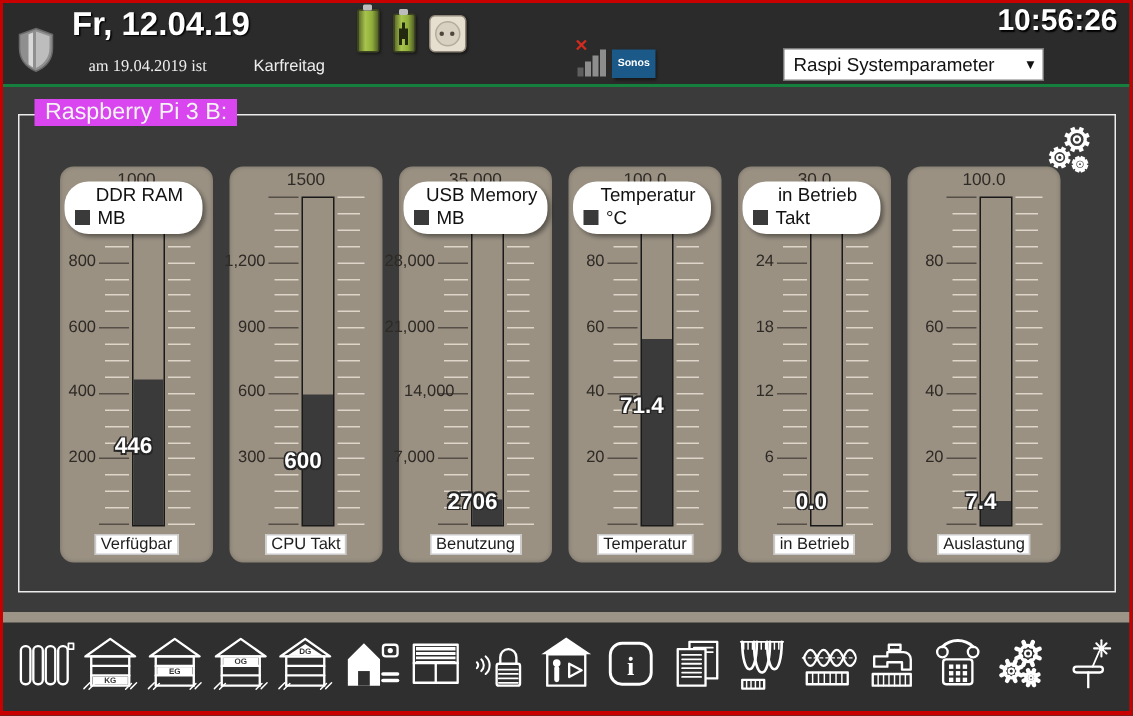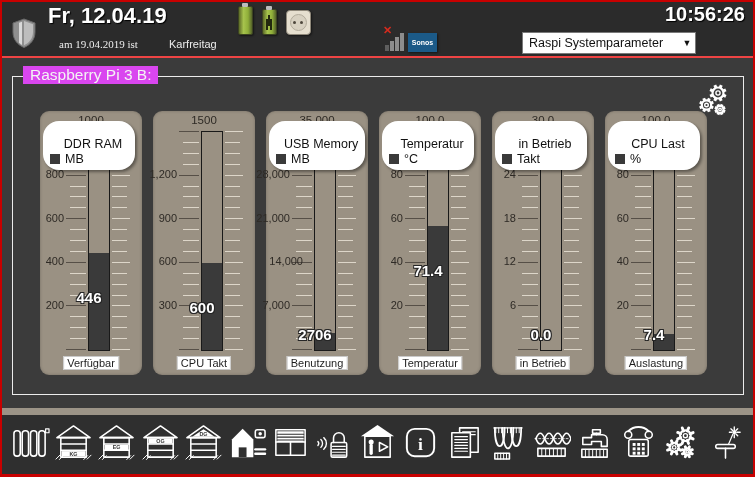--- a/index.html
+++ b/index.html
@@ -4,21 +4,21 @@
 <style>
   html,body{margin:0;padding:0;}
   body{
     width:755px;height:477px;position:relative;overflow:hidden;
     background:#3b3b3b;font-family:"Liberation Sans",sans-serif;
     -webkit-font-smoothing:antialiased;
   }
   .frame{position:absolute;inset:0;border:2px solid #c80000;border-bottom-width:3px;pointer-events:none;z-index:99;}
 
   
-  .topbar{position:absolute;left:2px;top:2px;right:2px;height:54px;background:#2b2b2b;border-bottom:2px solid #ef4444;z-index:5;}
+  .topbar{position:absolute;left:2px;top:2px;right:2px;height:54px;background:#2b2b2b;border-bottom:2px solid #15803d;z-index:5;}
   .shield{position:absolute;left:9px;top:16px;}
   .date-big{position:absolute;left:46px;top:1px;font-size:22px;font-weight:bold;color:#fff;text-shadow:1px 1px 1px #000;}
   .subline{position:absolute;top:36px;font-size:11px;color:#ededed;}
   .sub-prefix{left:57px;font-family:Liberation Serif, serif;}
   .sub-holiday{left:167px;}
   .batt-wrap{position:absolute;left:236px;top:4px;display:flex;align-items:flex-start;gap:9px;}
   .battery{width:13px;height:27px;border-radius:2px;background:linear-gradient(90deg,#5d6b28,#a7c44d 35%,#8fae39 70%,#55622a);border:1px solid #3c4420;position:relative;box-shadow:1px 1px 2px rgba(0,0,0,.5);}
   .battery:before{content:"";position:absolute;top:-4px;left:3px;width:6px;height:4px;background:#bdbdbd;border-radius:1px;}
   .battery.b2{height:24px;margin-top:3px;}
   .battery.b2:after{content:"";position:absolute;left:5px;top:5px;width:2px;height:11px;background:#23290f;box-shadow:-2px 4px 0 #23290f,2px 4px 0 #23290f;}
@@ -50,21 +50,21 @@
   .g-max{position:absolute;top:3px;left:0;right:0;text-align:center;font-size:11.5px;color:#2e2a25;}
   .g-tick{position:absolute;height:1px;}
   .g-tick.minor{background:#ddd6c9;}
   .g-tick.major{background:#564f47;}
   .g-lab{position:absolute;width:40px;text-align:right;font-size:11px;color:#2e2a25;line-height:11px;}
   .g-track{position:absolute;left:48px;top:20px;width:20px;height:218px;border:1px solid #191919;}
   .g-fill{position:absolute;left:0;right:0;bottom:0;background:#3a3a3a;}
   .g-value{position:absolute;left:19px;width:60px;text-align:center;font-size:15px;font-weight:bold;color:#fff;
     text-shadow:-1px -1px 0 #262626,1px -1px 0 #262626,-1px 1px 0 #262626,1px 1px 0 #262626;z-index:3;}
   .g-cap{position:absolute;bottom:5px;left:50%;transform:translateX(-50%);background:#fff;border:1px solid #c9c9c9;color:#1e1e1e;font-size:11px;padding:0 3px;white-space:nowrap;z-index:2;}
-  .g-tip{position:absolute;left:3px;top:10px;min-width:78px;background:#fff;border-radius:16px;box-shadow:2px 2px 3px rgba(0,0,0,.4);padding:16px 7px 4px;z-index:4;}
+  .g-tip{position:absolute;left:3px;top:10px;min-width:78px;background:#fff;border-radius:16px;box-shadow:2px 2px 3px rgba(0,0,0,.4);padding:2px 7px 4px;z-index:4;}
   .g-tip-title{font-size:12.5px;color:#111;text-align:center;white-space:nowrap;padding-left:8px;}
   .g-tip-unit{display:flex;align-items:center;gap:5px;font-size:12.5px;color:#111;margin-top:1px;}
   .g-tip-unit .sq{width:10px;height:10px;background:#3a3a3a;display:inline-block;}
 
   
   .taskbar{position:absolute;left:2px;right:2px;bottom:3px;top:408px;background:#2f2f2f;border-top:7px solid #9c9487;z-index:5;}
   .task-icons{display:flex;justify-content:space-between;align-items:center;padding:5px 8px 0;}
   .task-icon{width:40px;height:44px;display:flex;align-items:center;justify-content:center;cursor:pointer;}
 </style>
 </head>
@@ -486,27 +486,20 @@
         <div class="g-tick minor" style="top: 216.2px; left: 72px; width: 15px;"></div>
         <div class="g-tick minor" style="top: 227.1px; left: 30px; width: 16px;"></div>
         <div class="g-tick minor" style="top: 227.1px; left: 72px; width: 15px;"></div>
         <div class="g-tick major" style="top: 238px; left: 26px; width: 20px;"></div>
         <div class="g-tick minor" style="top: 238px; left: 72px; width: 18px;"></div>
         <div class="g-track">
           <div class="g-fill" style="height: 7.4%;"></div>
         </div>
         <div class="g-value" style="top: 215px;">7.4</div>
         <div class="g-cap">Auslastung</div>
-        <div class="g-tip">
-          <div class="g-tip-title">CPU Last</div>
-          <div class="g-tip-unit">
-            <span class="sq"></span>
-            <span>%</span>
-          </div>
-        </div>
       </div>
     </div>
 </div>
 
 <div class="taskbar">
   <div class="task-icons" id="taskicons">
       <div class="task-icon">
         <svg width="39" height="39" viewBox="0 0 40 40" fill="none" stroke="#fff" stroke-width="1.6" stroke-linecap="round" stroke-linejoin="round">
           <rect x="3" y="8" width="6.5" height="26" rx="3"></rect>
           <rect x="11.5" y="8" width="6.5" height="26" rx="3"></rect>

